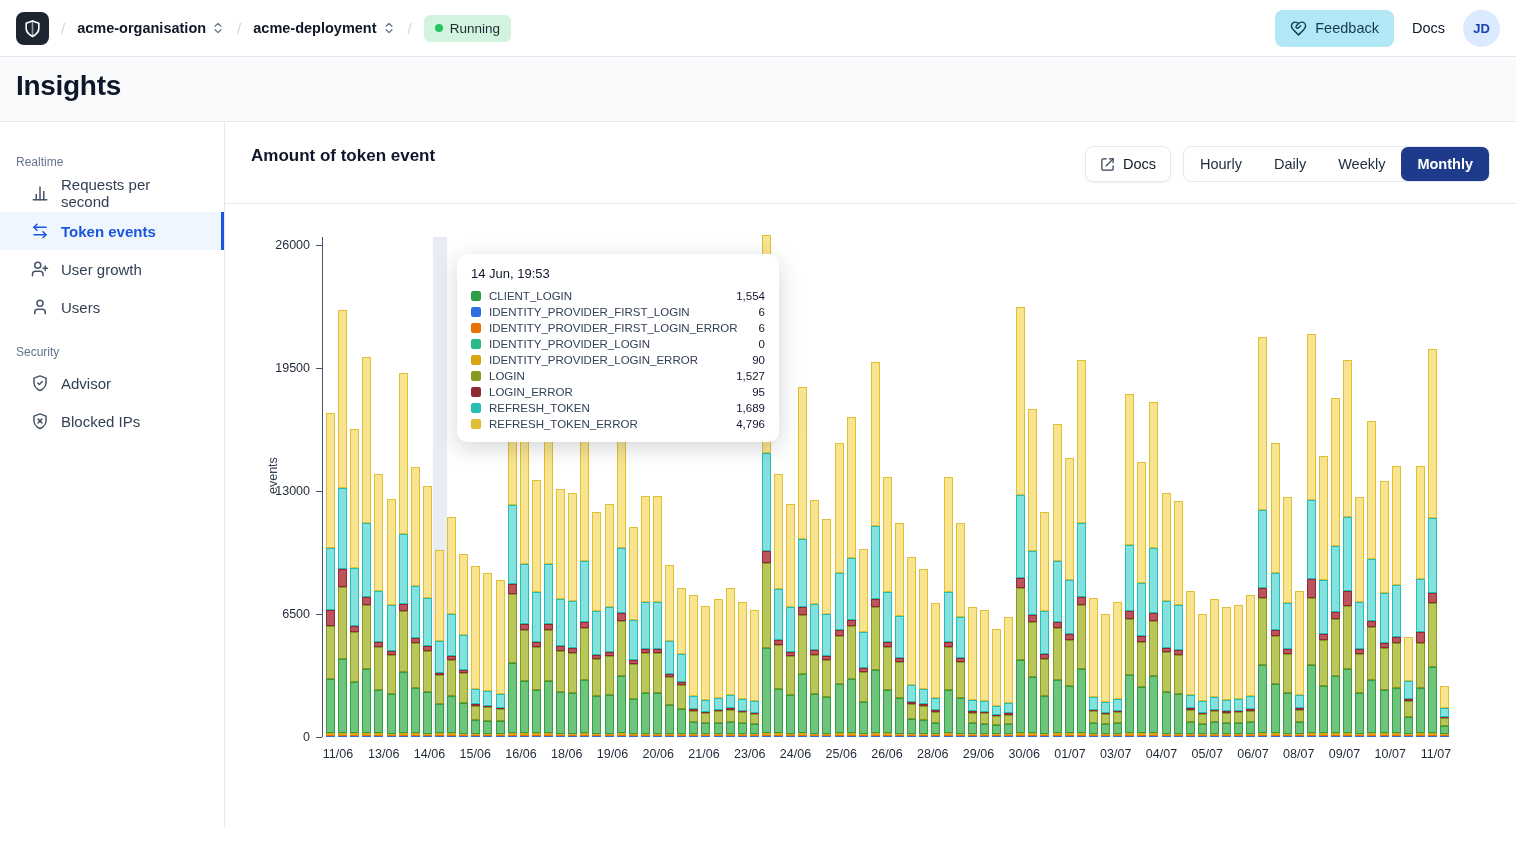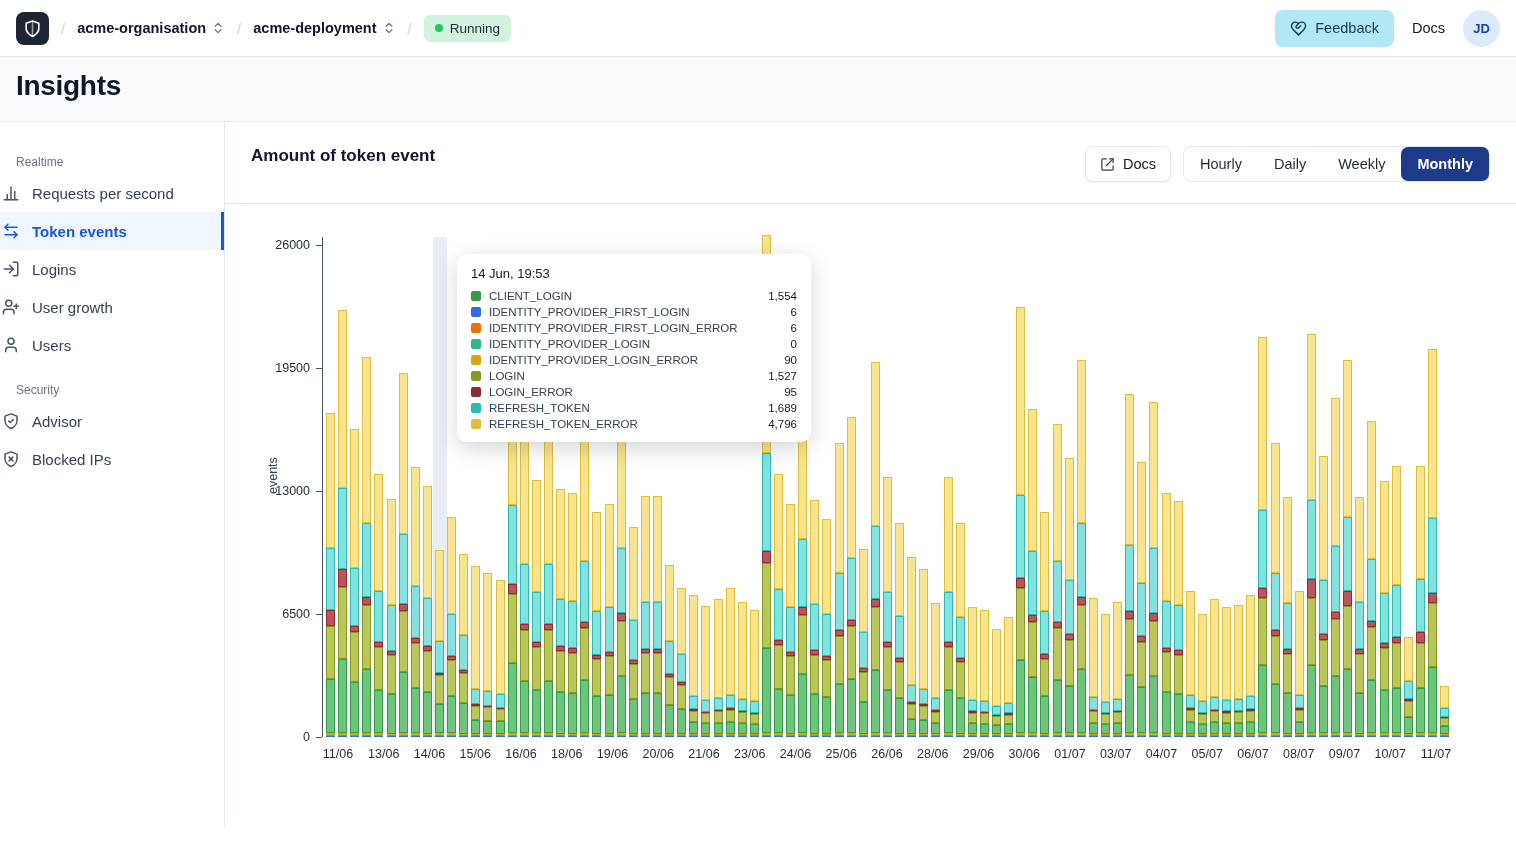--- a/index.html
+++ b/index.html
@@ -46,21 +46,21 @@
   .page-header { background:#f8fafc; border-bottom:1px solid #e2e8f0; padding:13px 16px 19px; }
   .page-title { font-size:28px; font-weight:700; color:#0f172a; letter-spacing:-0.3px; }
   .page-subtitle { font-size:16px; color:#334155; margin-top:7px; }
 
   
   .body-row { display:flex; height:705px; }
   .sidebar { width:225px; border-right:1px solid #e2e8f0; padding-top:28px; flex:none; }
   .side-label { font-size:12px; color:#64748b; padding:5px 16px; }
   .side-label.spaced { margin-top:14px; }
   .side-item {
-    height:38px; display:flex; align-items:center; gap:12px; padding:0 2px;
+    height:38px; display:flex; align-items:center; gap:12px; padding:0 31px;
     font-size:15px; color:#334155; cursor:pointer;
   }
   .side-item .icn { color:#475569; display:flex; }
   .side-item.active { background:#eff6ff; color:#1a56db; font-weight:600; border-right:3px solid #1a56db; }
   .side-item.active .icn { color:#1a56db; }
 
   .main { flex:1; overflow:hidden; }
   .panel-head { display:flex; justify-content:space-between; padding:24px 26px 0 26px; }
   .panel-title { font-size:17px; font-weight:700; color:#0f172a; }
   .panel-desc { font-size:14.5px; color:#334155; line-height:1.45; max-width:790px; margin-top:8px; }
@@ -92,21 +92,21 @@
     position:absolute; inset:0; display:flex; justify-content:space-between;
     align-items:flex-end; padding:0 2px 0 3px; z-index:1;
   }
   .bar { width:9px; display:flex; flex-direction:column-reverse; flex:none; }
   .seg { width:100%; }
   .hover-band { position:absolute; top:0; bottom:0; width:14px; background:#e8ecf3; z-index:0; }
   .x-axis { position:absolute; left:97px; right:64px; top:543px; height:20px; }
   .xlab { position:absolute; transform:translateX(-50%); font-size:12.5px; color:#1f2937; white-space:nowrap; }
 
   .chart-tooltip {
-    position:absolute; left:232px; top:50px; width:354px; background:#fff; border-radius:10px;
+    position:absolute; left:232px; top:50px; width:322px; background:#fff; border-radius:10px;
     box-shadow:0 6px 22px rgba(15,23,42,.18); padding:12px 14px; z-index:3;
   }
   .tt-title { font-size:13px; color:#0f172a; margin-bottom:9px; }
   .tt-row { display:flex; align-items:center; gap:8px; font-size:11.5px; color:#334155; margin-top:4px; white-space:nowrap; }
   .tt-swatch { width:10px; height:10px; border-radius:2px; flex:none; }
   .tt-val { margin-left:auto; color:#0f172a; }
 </style>
 </head>
 <body>
 
@@ -190,30 +190,20 @@
             <path d="m16 21 4-4-4-4"></path>
             <path d="M20 17H4"></path>
           </svg>
       </span>
       <span>Token events</span>
     </div>
 
     <div class="side-item">
       <span class="icn">
         <svg width="18" height="18" viewBox="0 0 24 24" fill="none" stroke="currentColor" stroke-width="2" stroke-linecap="round" stroke-linejoin="round">
-            <path d="M15 3h4a2 2 0 0 1 2 2v14a2 2 0 0 1-2 2h-4"></path>
-            <path d="m10 17 5-5-5-5"></path>
-            <path d="M15 12H3"></path>
-          </svg>
-      </span>
-      <span>Logins</span>
-    </div>
-    <div class="side-item">
-      <span class="icn">
-        <svg width="18" height="18" viewBox="0 0 24 24" fill="none" stroke="currentColor" stroke-width="2" stroke-linecap="round" stroke-linejoin="round">
             <path d="M16 21v-2a4 4 0 0 0-4-4H6a4 4 0 0 0-4 4v2"></path>
             <circle cx="9" cy="7" r="4"></circle>
             <path d="M19 8v6"></path>
             <path d="M22 11h-6"></path>
           </svg>
       </span>
       <span>User growth</span>
     </div>
     <div class="side-item">
       <span class="icn">

